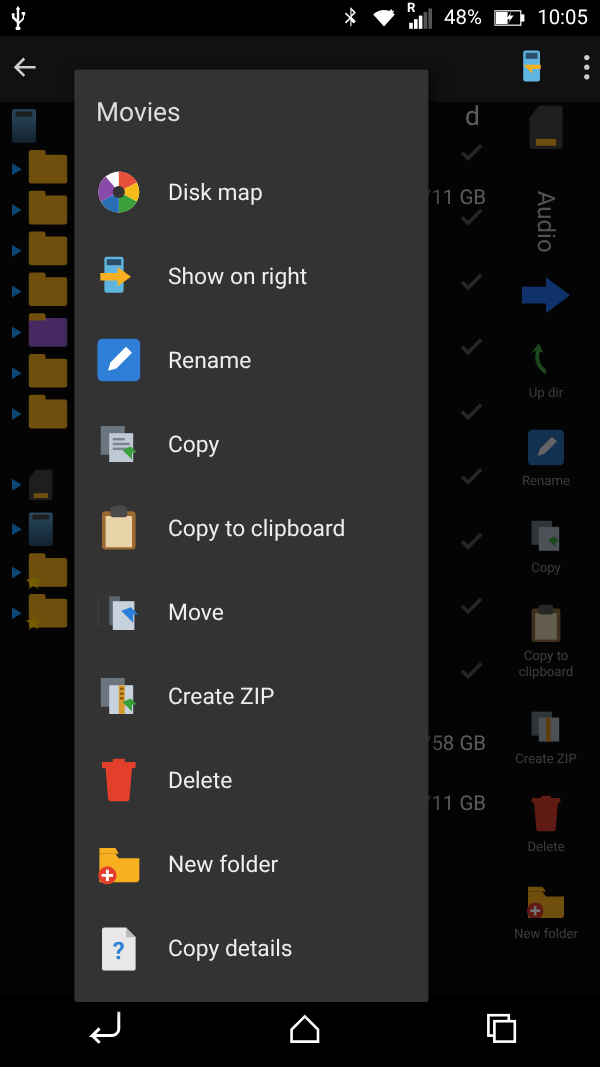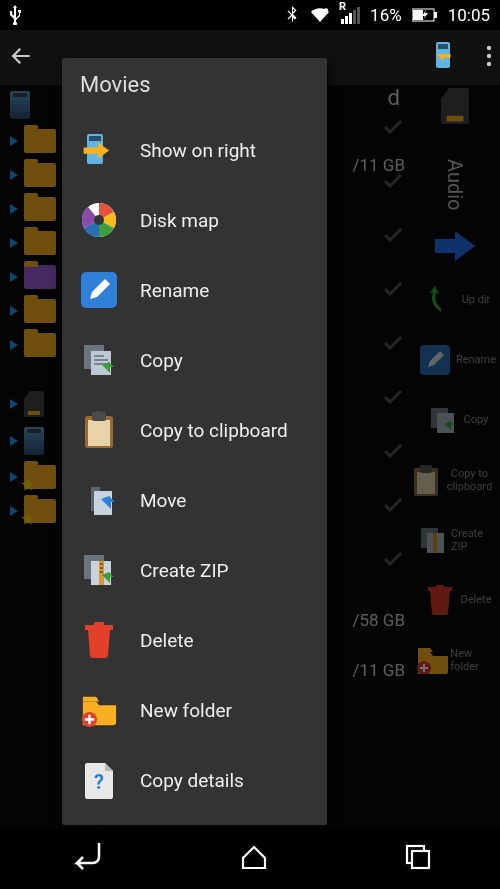--- a/index.html
+++ b/index.html
@@ -28,32 +28,32 @@
   .disk-sm { width: 20px; height: 28px; background: linear-gradient(#5aa0d0,#2b4e6a); border-radius: 2px; position: relative; }
   .disk-sm:before{content:"";position:absolute;top:2px;left:3px;width:14px;height:4px;background:#444;border-radius:1px;}
   .sd-sm { width: 20px; height: 26px; background:#444; border-radius:2px; position:relative; clip-path: polygon(30% 0,100% 0,100% 100%,0 100%,0 30%);}
   .sd-sm:before{content:"";position:absolute;bottom:2px;left:4px;width:12px;height:4px;background:#f9b020;}
   .star{position:absolute;bottom:-3px;left:-3px;width:14px;height:14px;background:#ffd200;clip-path:polygon(50% 0,61% 35%,98% 35%,68% 57%,79% 91%,50% 70%,21% 91%,32% 57%,2% 35%,39% 35%);}
 
   .center-col { flex:1; position:relative;}
   .right-panel-items { position:absolute;right:5px;top:0;bottom:0;width:80px;display:flex;flex-direction:column;align-items:center;}
   .right-panel-items .vtext { writing-mode: vertical-rl; color:#bbb; font-size:20px; margin-top:40px; margin-bottom:20px;}
   .right-panel-items .arrow-big { width:40px;height:30px; }
-  .side-btn { display:flex;flex-direction:row;align-items:center;font-size:11px;color:#888;margin-top:18px;}
+  .side-btn { display:flex;flex-direction:column;align-items:center;font-size:11px;color:#888;margin-top:18px;}
   .side-btn .icn{width:42px;height:42px;display:flex;align-items:center;justify-content:center;}
   .checks { position:absolute; right:95px; top:30px; display:flex; flex-direction:column; gap:30px;}
   .check { width:24px;height:24px;color:#555;}
   .bg-card-label { position:absolute; right:100px; top:0; font-size:22px; color:#ccc; }
   .bg-sizes { position:absolute; right:95px; font-size:17px; color:#ccc;}
 
   
   .nav-bar { position:absolute; bottom:0; left:0;right:0; height:60px; background:#000; display:flex; justify-content:space-around; align-items:center; }
 
   
-  .popup { position:absolute; left:62px; top:58px; width:265px; background:#333; z-index:10; box-shadow:3px 3px 12px rgba(0,0,0,0.7); border-radius:2px; padding: 6px 0 10px 0; }
+  .popup { position:absolute; left:62px; top:58px; width:295px; background:#333; z-index:10; box-shadow:3px 3px 12px rgba(0,0,0,0.7); border-radius:2px; padding: 16px 0 10px 0; }
   .popup-title { font-size:22px; color:#ddd; padding: 8px 18px 18px; }
   .popup-item { display:flex; align-items:center; gap:22px; padding: 16px 18px; }
   .popup-item .icon-slot{ width:38px;height:38px;display:flex;align-items:center;justify-content:center;}
   .popup-item .lbl { font-size:19px; color:#eee; }
   .xplore-txt{position:absolute;bottom:10px;left:75px;color:#666;font-size:14px;}
 </style>
 </head>
 <body>
 
 <div class="status-bar">
@@ -74,21 +74,21 @@
       </svg>
   </span>
   <span style="display:flex;align-items:flex-end;gap:1px;position:relative;">
     <span style="position:absolute;top:-7px;left:-2px;font-size:11px;font-weight:bold;">R</span>
     <span style="width:3px;height:5px;background:#fff;"></span>
     <span style="width:3px;height:8px;background:#fff;"></span>
     <span style="width:3px;height:11px;background:#fff;"></span>
     <span style="width:3px;height:14px;background:#555;"></span>
     <span style="width:3px;height:17px;background:#555;"></span>
   </span>
-  <span>16%</span>
+  <span>48%</span>
   <span>
     <svg width="26" height="14" viewBox="0 0 26 14">
         <rect x="0" y="1" width="22" height="12" stroke="#fff" fill="none"></rect>
         <rect x="1" y="2" width="10" height="10" fill="#fff"></rect>
         <rect x="22" y="4" width="3" height="6" fill="#fff"></rect>
         <path d="M14 2 L10 8 H13 L11 12 L16 5 H13 Z" fill="#fff"></path>
       </svg>
   </span>
   <span>10:05</span>
 </div>
@@ -288,49 +288,49 @@
         </div>
       </div>
       <span class="xplore-txt">Xplore</span>
     </div>
   </div>
   <div class="dim-overlay"></div>
 </div>
 
 <div class="popup">
   <div class="popup-title">Movies</div>
-
-  <div class="popup-item">
-    <div class="icon-slot">
-      <svg width="38" height="38" viewBox="0 0 38 38">
-          <rect x="7" y="3" width="16" height="30" rx="2" fill="#5fb5e0"></rect>
-          <rect x="9" y="5" width="12" height="5" fill="#2b4e6a"></rect>
-          <path d="M2 18 H20 V12 L34 22 L20 32 V26 H2 Z" fill="#f9b020" transform="translate(2,2) scale(0.8)"></path>
-        </svg>
-    </div>
-    <span class="lbl">Show on right</span>
-  </div>
 
   <div class="popup-item">
     <div class="icon-slot">
       <svg width="36" height="36" viewBox="0 0 36 36">
           <circle cx="18" cy="18" r="17" fill="#fff"></circle>
           <path d="M18 18 L18 1 A17 17 0 0 1 33 10 Z" fill="#e7503a"></path>
           <path d="M18 18 L33 10 A17 17 0 0 1 33 26 Z" fill="#f6bb18"></path>
           <path d="M18 18 L33 26 A17 17 0 0 1 18 35 Z" fill="#3c9f3c"></path>
           <path d="M18 18 L18 35 A17 17 0 0 1 3 26 Z" fill="#2a6fb5"></path>
           <path d="M18 18 L3 26 A17 17 0 0 1 7 5 Z" fill="#8a4aa8"></path>
           <circle cx="18" cy="18" r="5" fill="#333"></circle>
         </svg>
     </div>
     <span class="lbl">Disk map</span>
   </div>
 
   <div class="popup-item">
     <div class="icon-slot">
+      <svg width="38" height="38" viewBox="0 0 38 38">
+          <rect x="7" y="3" width="16" height="30" rx="2" fill="#5fb5e0"></rect>
+          <rect x="9" y="5" width="12" height="5" fill="#2b4e6a"></rect>
+          <path d="M2 18 H20 V12 L34 22 L20 32 V26 H2 Z" fill="#f9b020" transform="translate(2,2) scale(0.8)"></path>
+        </svg>
+    </div>
+    <span class="lbl">Show on right</span>
+  </div>
+
+  <div class="popup-item">
+    <div class="icon-slot">
       <svg width="36" height="36" viewBox="0 0 36 36">
           <rect width="36" height="36" rx="5" fill="#2f7fd8"></rect>
           <path d="M9 27 L11 20 L24 7 L29 12 L16 25 Z" fill="#fff"></path>
         </svg>
     </div>
     <span class="lbl">Rename</span>
   </div>
 
   <div class="popup-item">
     <div class="icon-slot">

